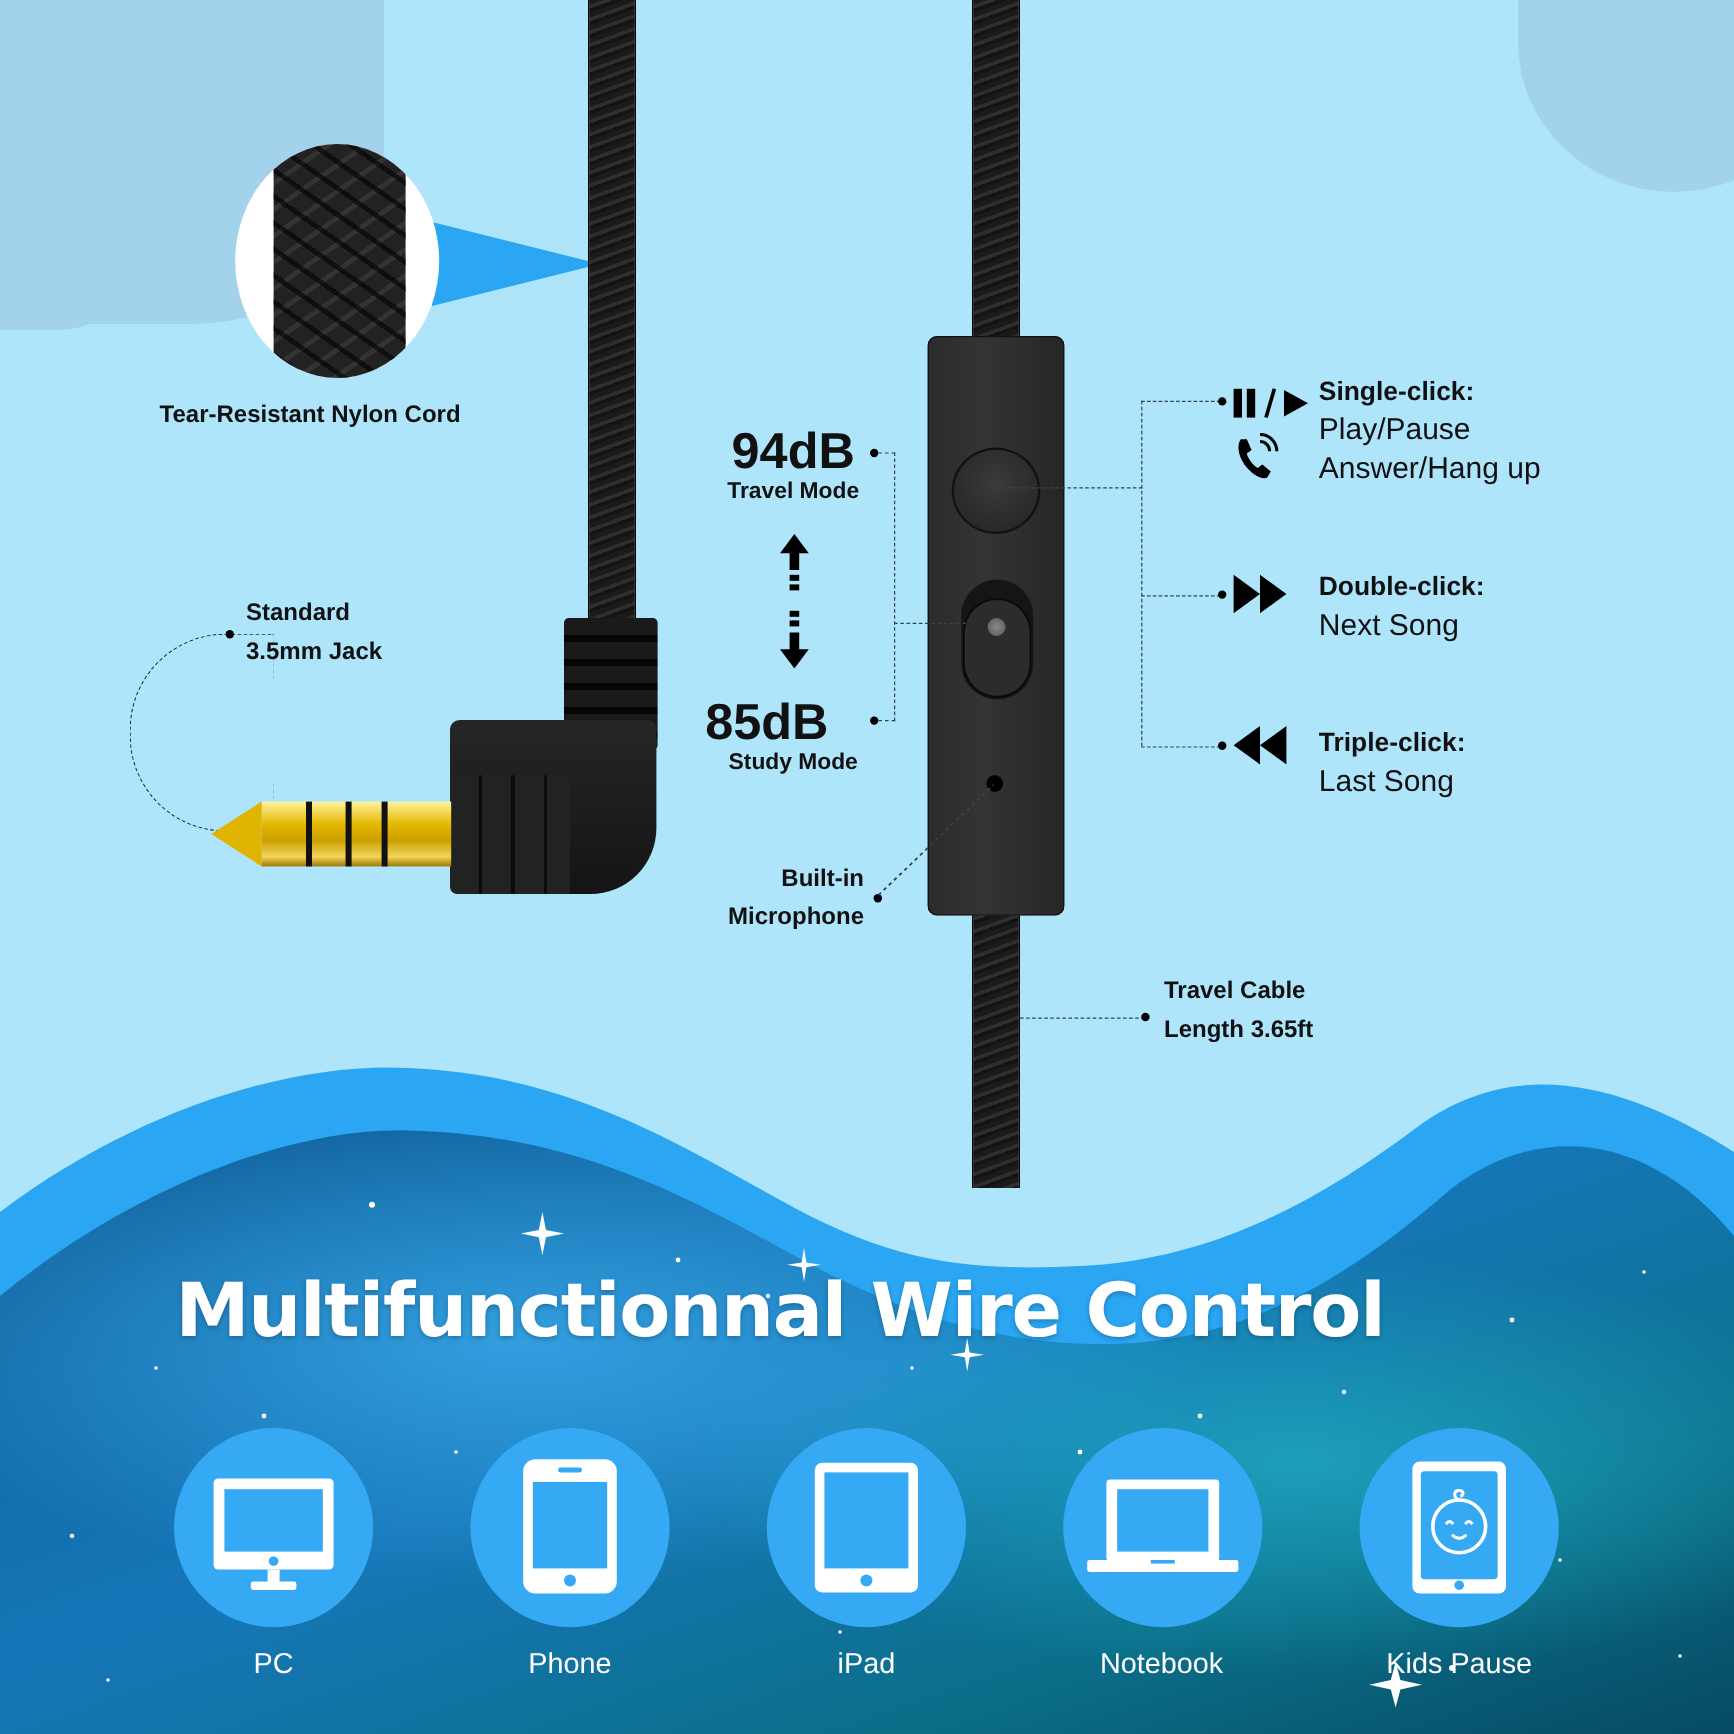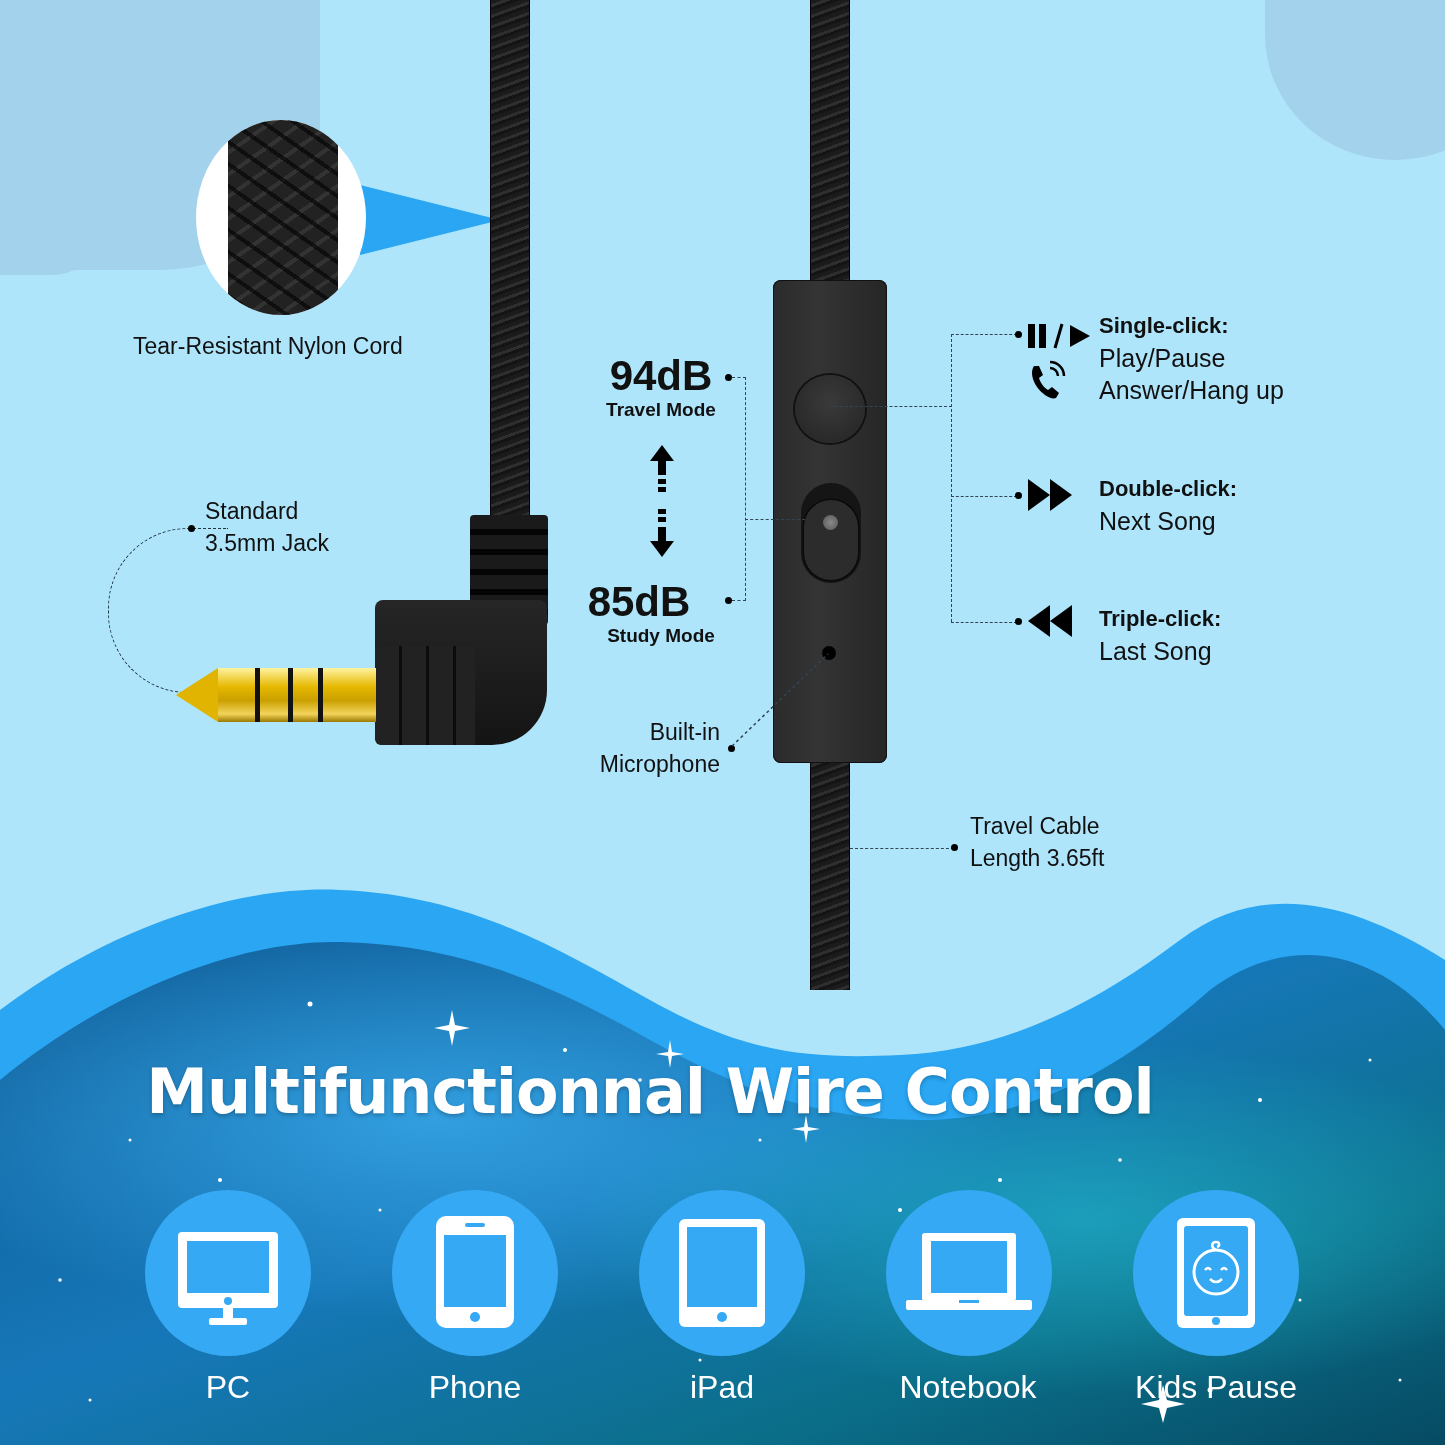--- a/index.html
+++ b/index.html
@@ -51,21 +51,21 @@
       repeating-linear-gradient(-35deg, #222 0 14px, #333 14px 18px);
   }
   .zoom-pointer {
     left: 360px; top: 185px; width: 0; height: 0;
     border-top: 35px solid transparent;
     border-bottom: 35px solid transparent;
     border-right: 140px solid #2aa6f3;
     transform: scaleX(-1);
   }
 
-  .label-bold { font-weight: normal; font-size: 23px; line-height: 32px; }
+  .label-bold { font-weight: bold; font-size: 20px; line-height: 32px; }
   .label-nylon { left: 133px; top: 330px; }
 
   
   .jack-label { left: 205px; top: 495px; }
   .jack-strain {
     left: 470px; top: 515px; width: 78px; height: 110px;
     background: repeating-linear-gradient(180deg, #1a1a1a 0 14px, #050505 14px 20px);
     border-radius: 4px;
   }
   .jack-body {
@@ -158,21 +158,21 @@
     text-shadow: 0 2px 4px rgba(0,0,0,0.25);
   }
 
   .device {
     top: 1190px; width: 166px; height: 166px;
     background: #35a9f4; border-radius: 50%;
   }
   .device svg { position: absolute; left: 0; top: 0; }
   .device-label {
     top: 1368px; width: 220px; text-align: center;
-    color: #fff; font-size: 32px; line-height: 38px;
+    color: #fff; font-size: 24px; line-height: 38px;
   }
 </style>
 </head>
 <body>
 
 <div class="abs blob-tl"></div>
 <div class="abs blob-tl2"></div>
 <div class="abs blob-tr"></div>
 
 <div class="abs zoom-pointer"></div>

